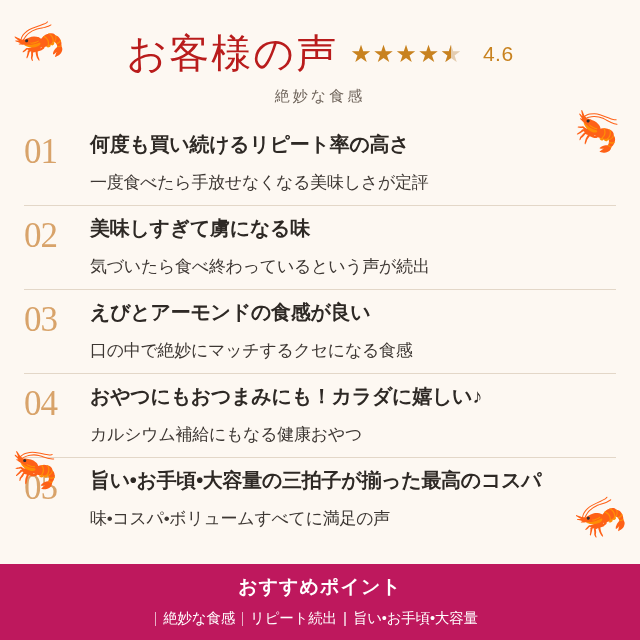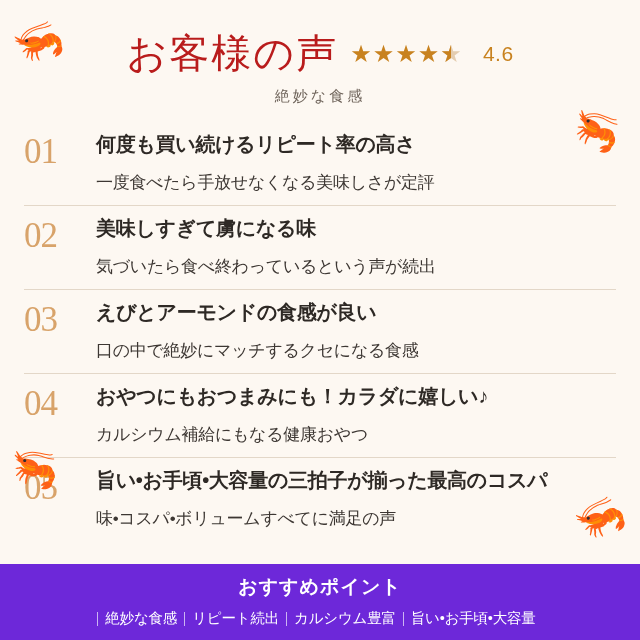--- a/index.html
+++ b/index.html
@@ -92,21 +92,21 @@
   }
 
   
   .list {
     margin: 16px 24px 0 24px;
     flex: 1 1 auto;
   }
   .row {
     display: flex;
     align-items: flex-start;
-    gap: 20px;
+    gap: 14px;
     padding: 10px 0 11px 0;
     border-top: 1px solid #e3d7c8;
   }
   .row:first-child { border-top: none; }
   .num {
     font-family: "Liberation Serif", "DejaVu Serif", serif;
     font-size: 35px;
     color: #d8a36a;
     line-height: 1;
     width: 52px;
@@ -127,21 +127,21 @@
     margin-top: 15px;
     font-size: 17px;
     color: #3d3733;
     letter-spacing: -0.3px;
     line-height: 1.3;
   }
 
   
   .footer {
     flex: 0 0 auto;
-    background: #6d28d9;
+    background: #be185d;
     color: #ffffff;
     padding: 10px 0 12px 0;
     text-align: center;
   }
   .footer-title {
     font-size: 19px;
     font-weight: bold;
     letter-spacing: 1px;
   }
   .tags {
@@ -230,19 +230,18 @@
   </div>
 
   <div class="footer">
     <div class="footer-title">おすすめポイント</div>
     <div class="tags">
       <span class="tag-sep"></span>
       <span class="tag">絶妙な食感</span>
       <span class="tag-sep"></span>
       <span class="tag">リピート続出</span>
       <span class="tag-sep"></span>
-      <span class="tag">カルシウム豊富</span>
       <span class="tag-sep"></span>
       <span class="tag">旨い•お手頃•大容量</span>
     </div>
   </div>
 
 </div>
 
 </body></html>

